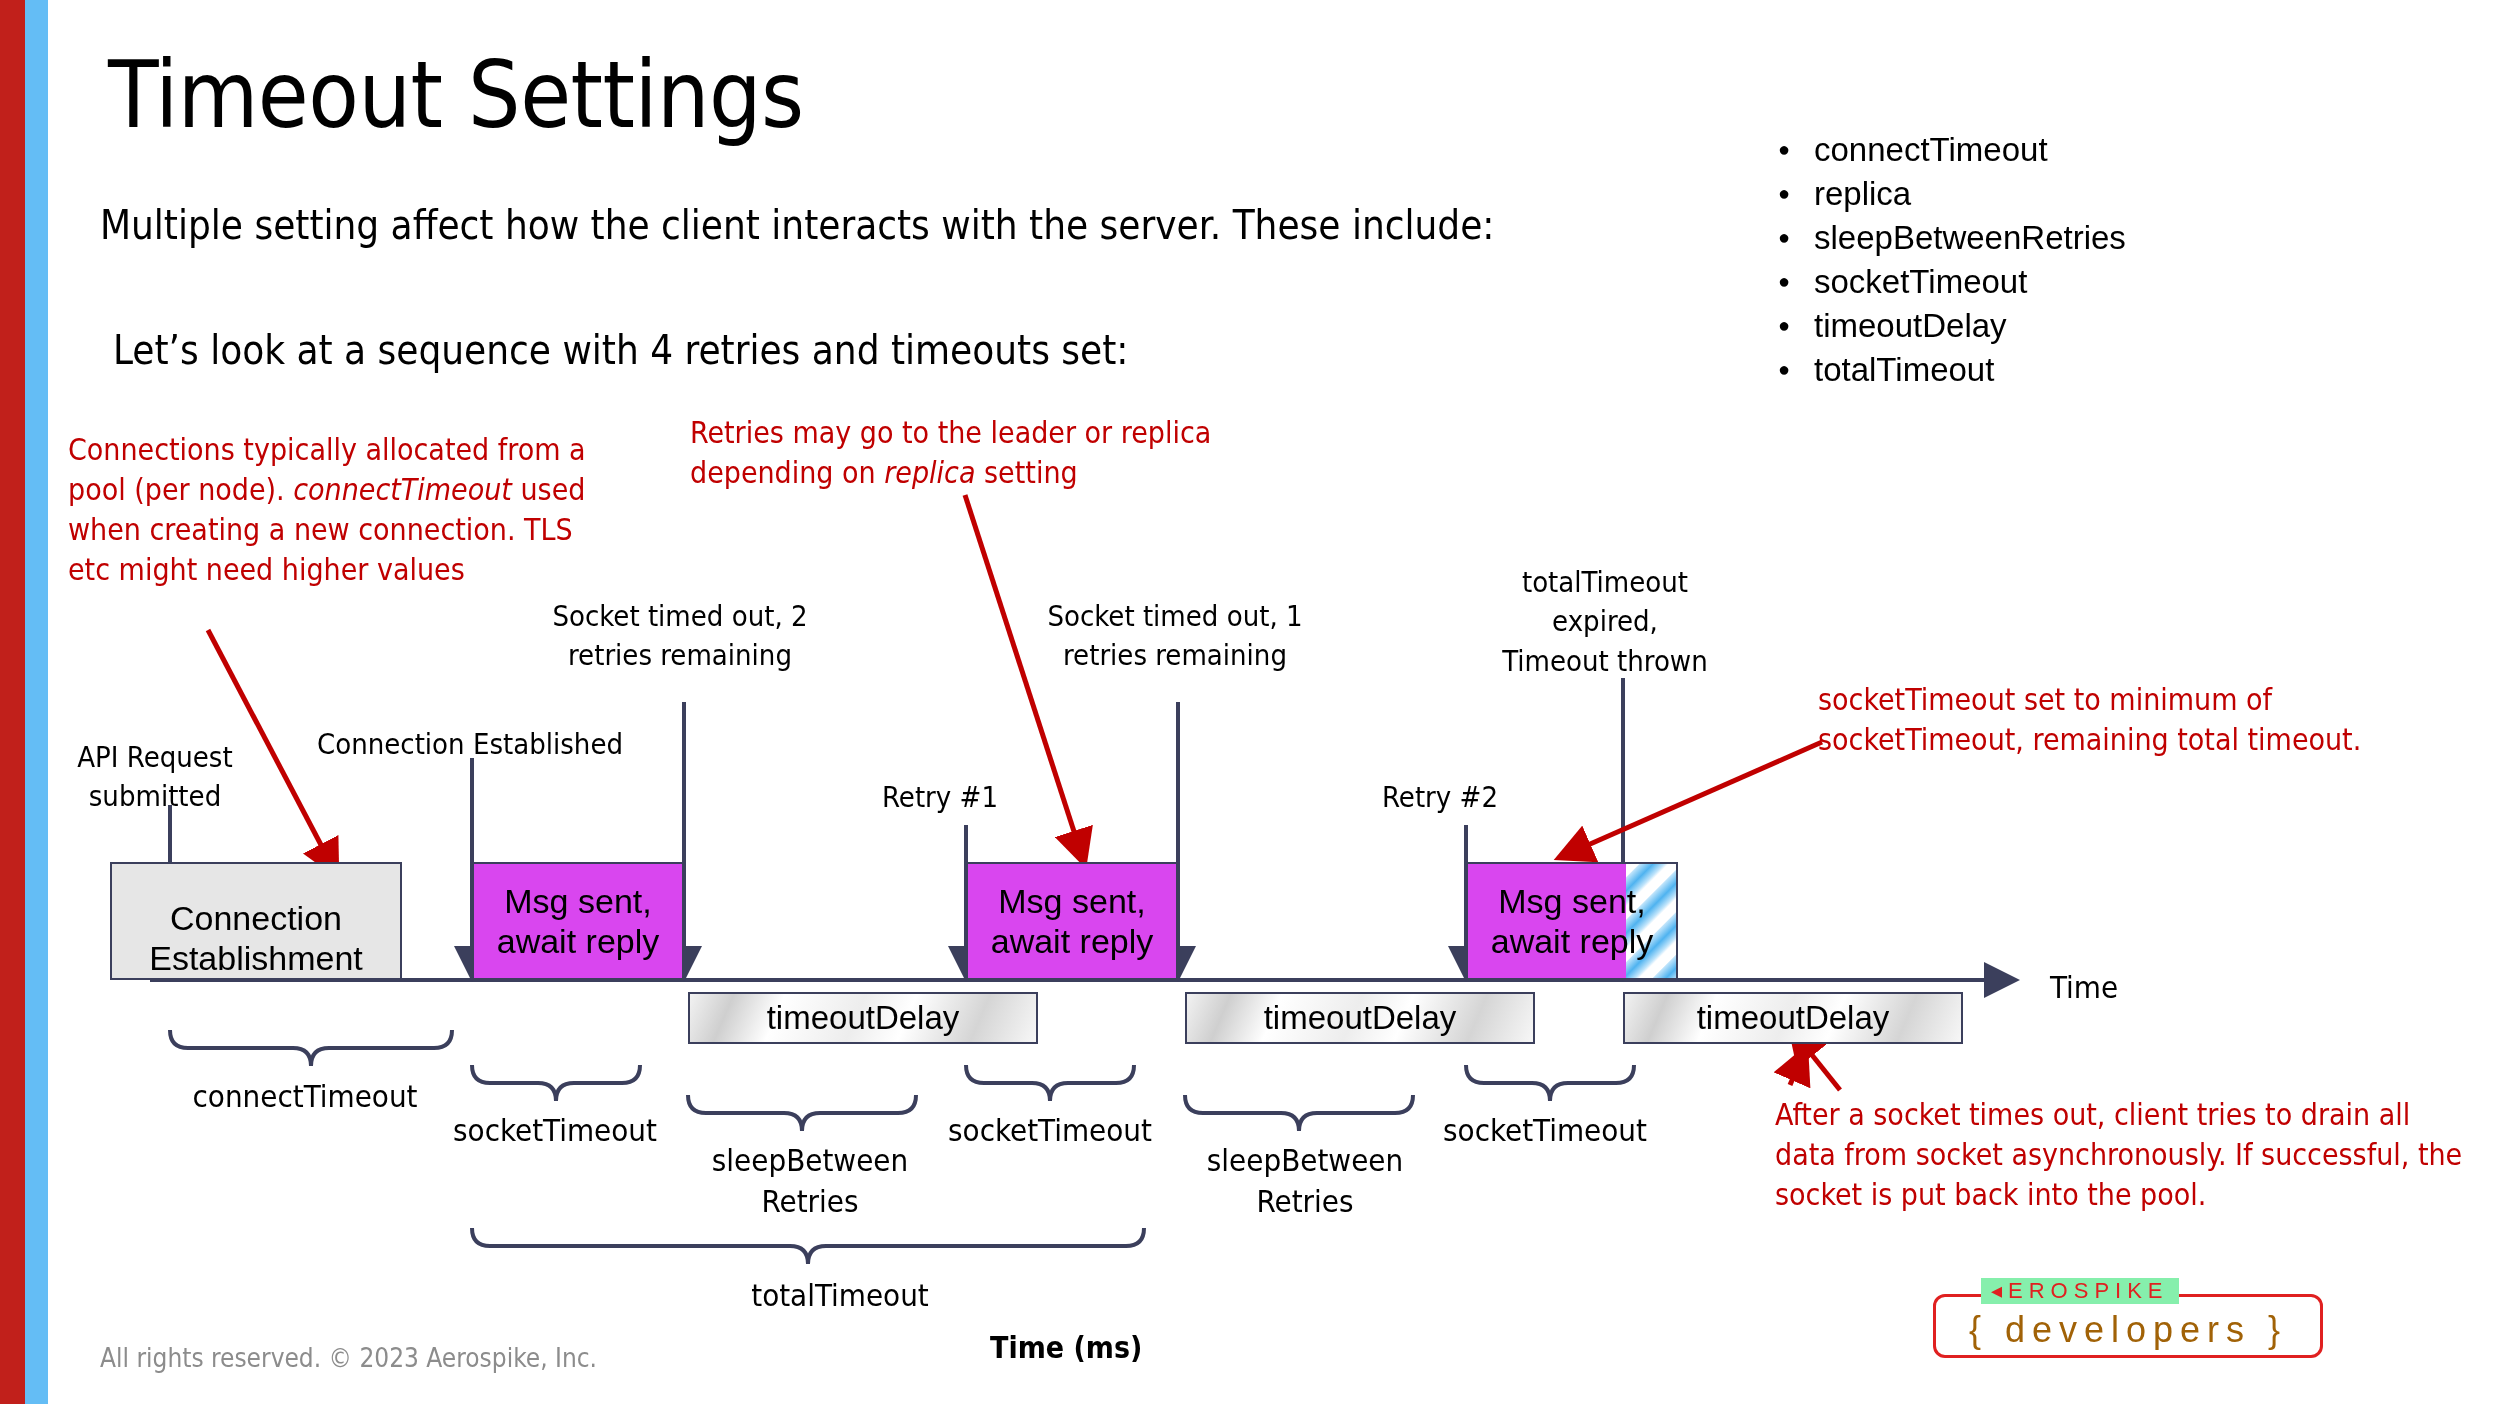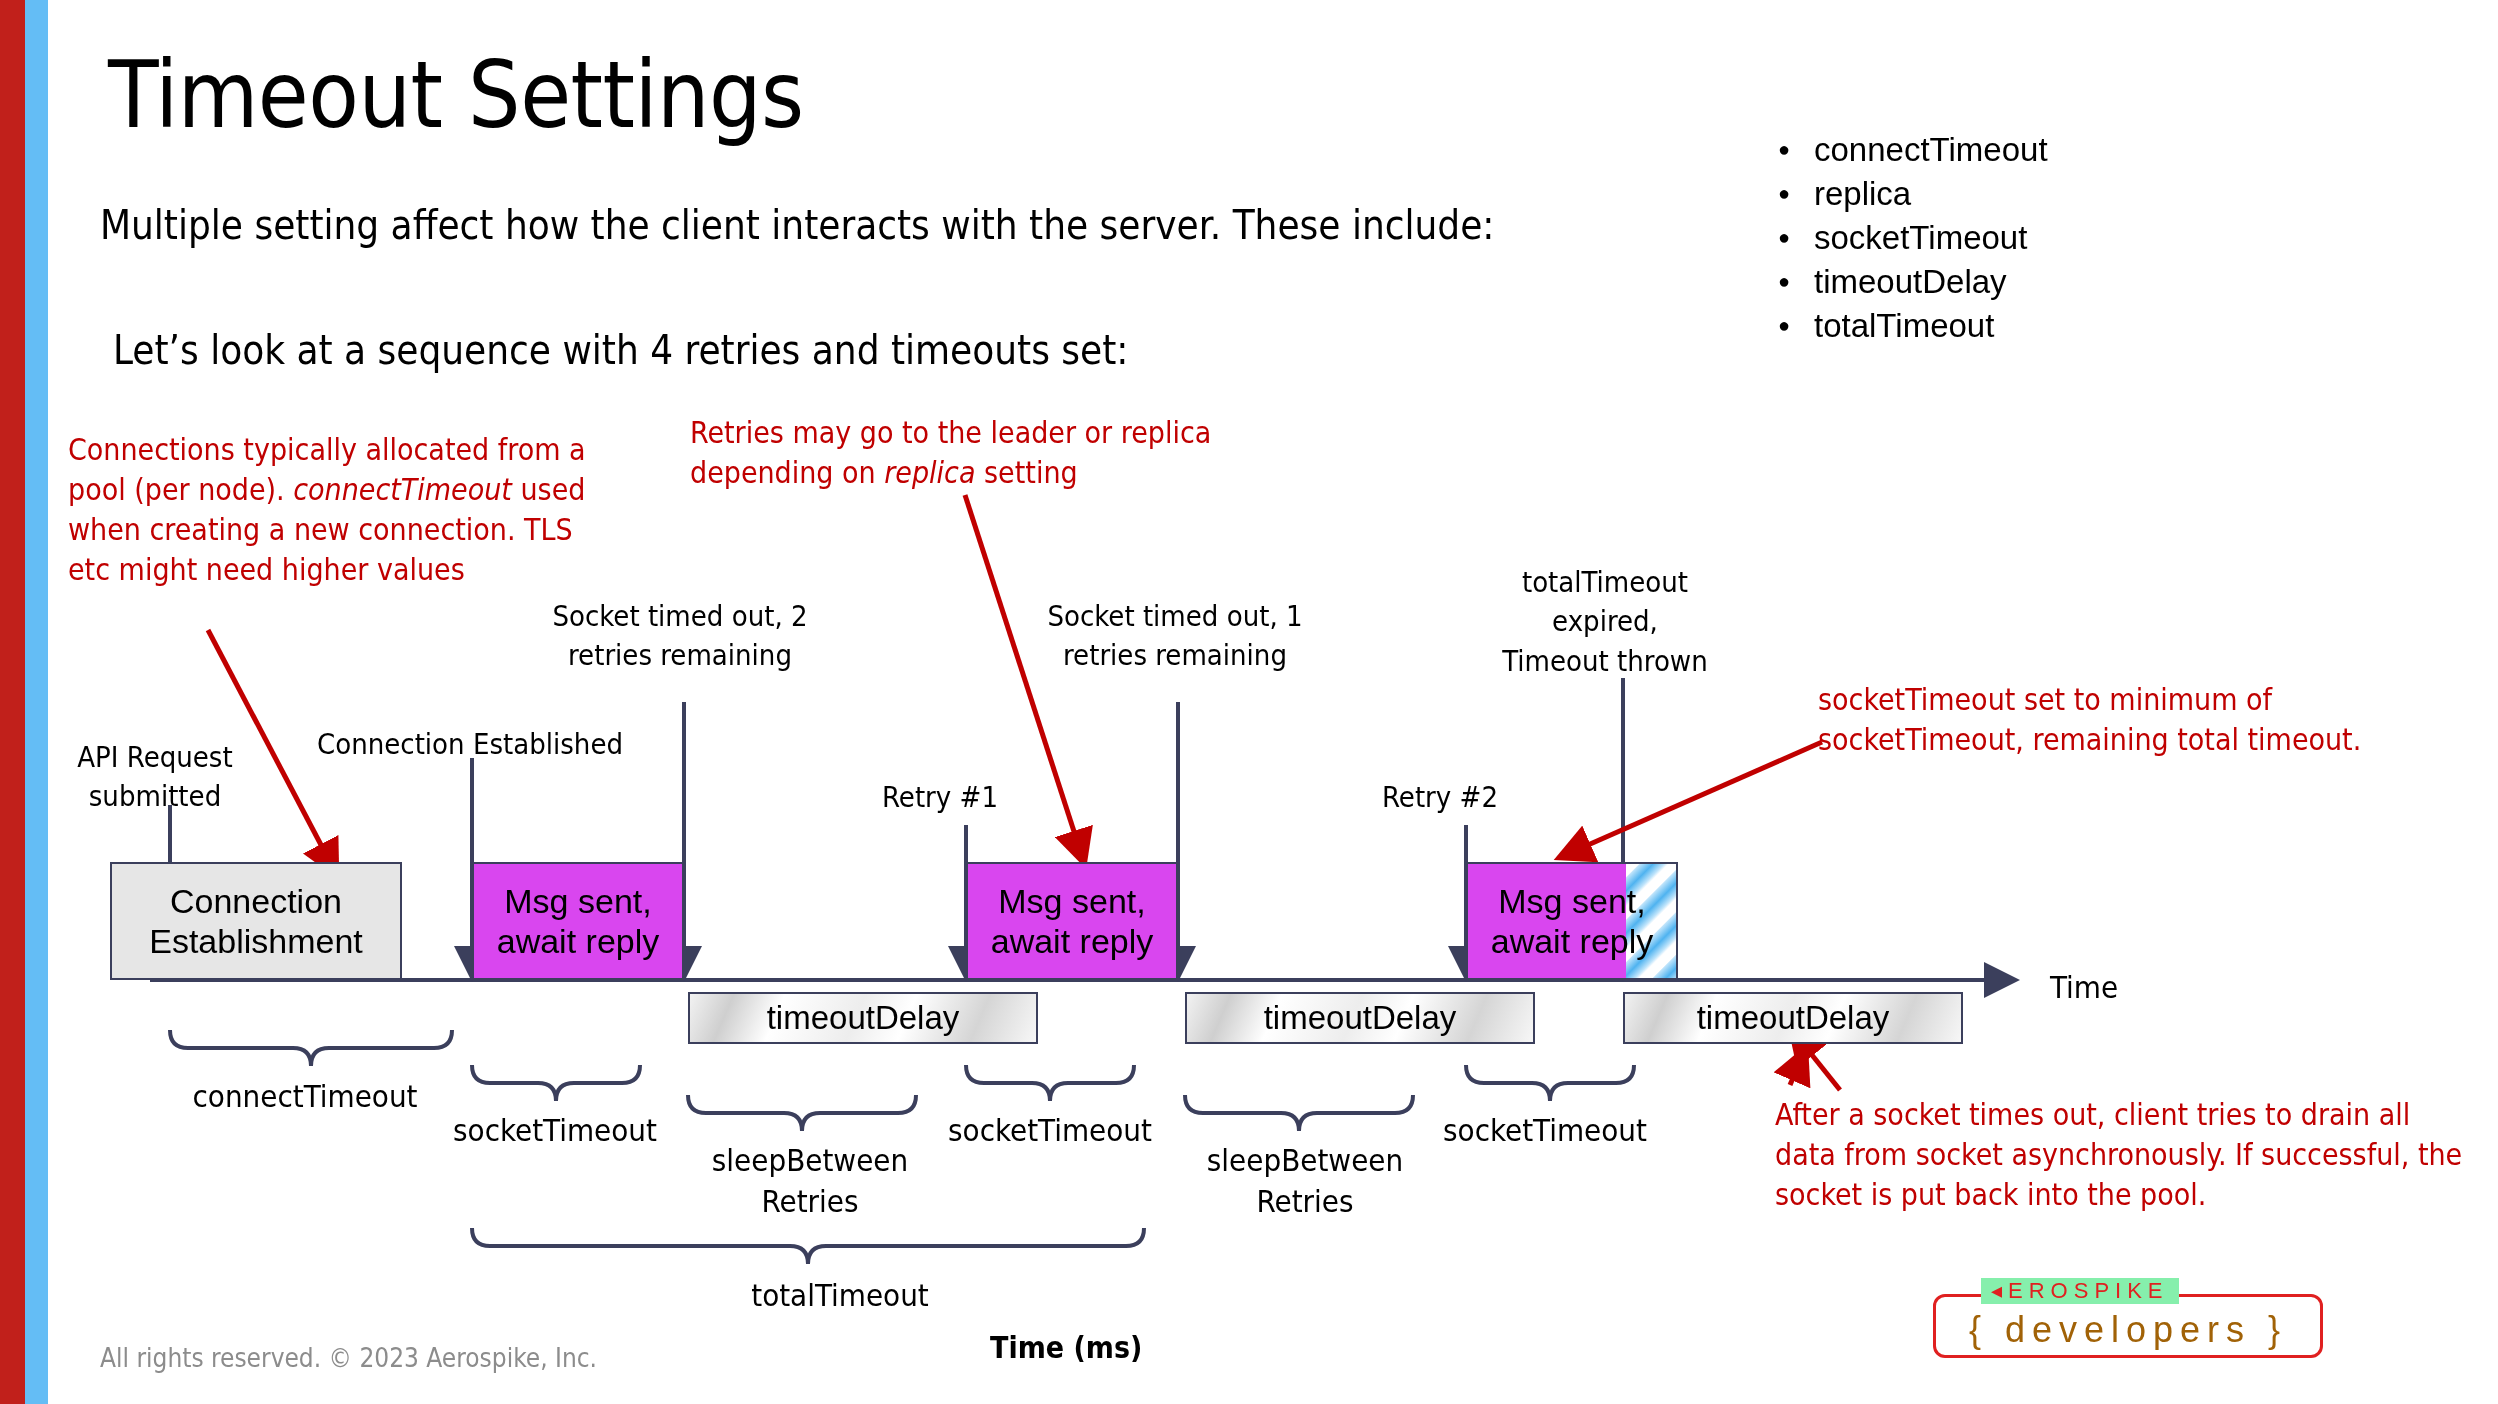--- a/index.html
+++ b/index.html
@@ -61,21 +61,21 @@
       font-family:"DejaVu Sans Condensed","Liberation Sans",sans-serif;font-stretch:condensed;}
 
   
   #diagram{position:absolute;left:0;top:0;width:2498px;height:1404px;pointer-events:none;}
 
   
   .bar{position:absolute;box-sizing:border-box;border:2px solid #3B3F5C;
        display:flex;align-items:center;justify-content:center;text-align:center;
        font-size:34px;line-height:1.18;
        font-family:"Liberation Sans",sans-serif;color:#000;}
-  .bar.grey{background:#E6E6E6;}
+  .bar.grey{background:#E6E6E6;align-items:flex-end;}
   .bar.blue{background:#d946ef;}
   .stripes{position:absolute;top:0;right:0;height:100%;width:50px;
            background:repeating-linear-gradient(135deg,#ffffff 0px,#ffffff 9px,#bfe4fb 10px,#4FB3F0 19px,#bfe4fb 27px,#ffffff 30px);
            border-left:0;}
   .tdelay{position:absolute;box-sizing:border-box;border:2px solid #3B3F5C;
           background:linear-gradient(113deg,#f2f2f2 0%,#cfcfcf 12%,#ffffff 26%,#ededed 48%,#ffffff 62%,#d5d5d5 82%,#f7f7f7 100%);
           display:flex;align-items:center;justify-content:center;
           font-size:33px;font-family:"Liberation Sans",sans-serif;color:#000;}
 
   
@@ -96,20 +96,21 @@
 <div class="stripe-red"></div>
 <div class="stripe-blue"></div>
 
 <div class="title">Timeout Settings</div>
 <div class="subtitle">Multiple setting affect how the client interacts with the server. These include:</div>
 <div class="subtitle2">Let’s look at a sequence with 4 retries and timeouts set:</div>
 
 <ul class="bullets" id="bullet-list">
     <li>connectTimeout</li>
     <li>replica</li>
+    <li>sleepBetweenRetries</li>
     <li>socketTimeout</li>
     <li>timeoutDelay</li>
     <li>totalTimeout</li>
   </ul>
 
 <div class="ann" id="ann-conn"><span>Connections typically allocated from a pool (per node). </span><i>connectTimeout</i><span> used when creating a new connection. TLS etc might need higher values</span></div>
 <div class="ann" id="ann-retries"><span>Retries may go to the leader or replica depending on </span><i>replica</i><span> setting</span></div>
 <div class="ann" id="ann-sockmin"><span>socketTimeout set to minimum of socketTimeout, remaining total timeout.</span></div>
 <div class="ann" id="ann-drain"><span>After a socket times out, client tries to drain all data from socket asynchronously. If successful, the socket is put back into the pool.</span></div>
 

